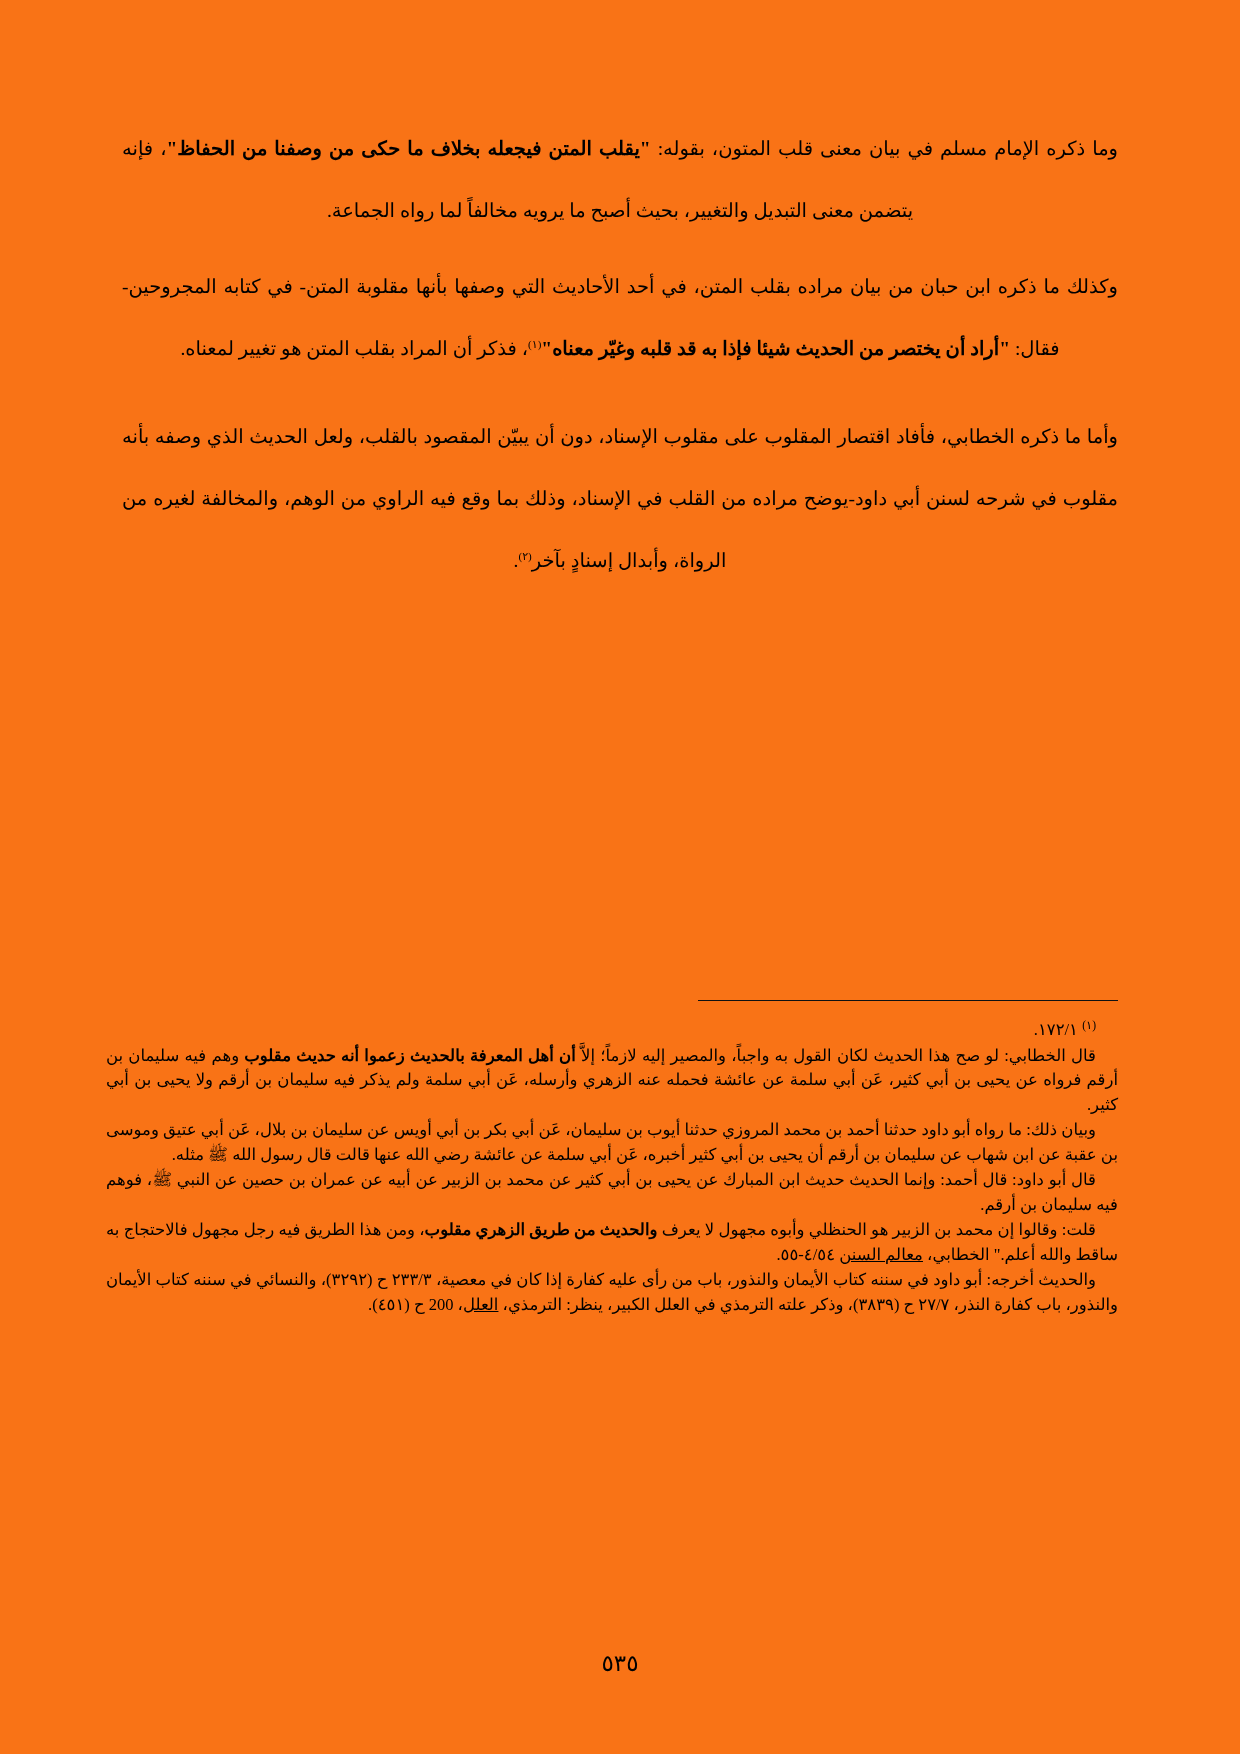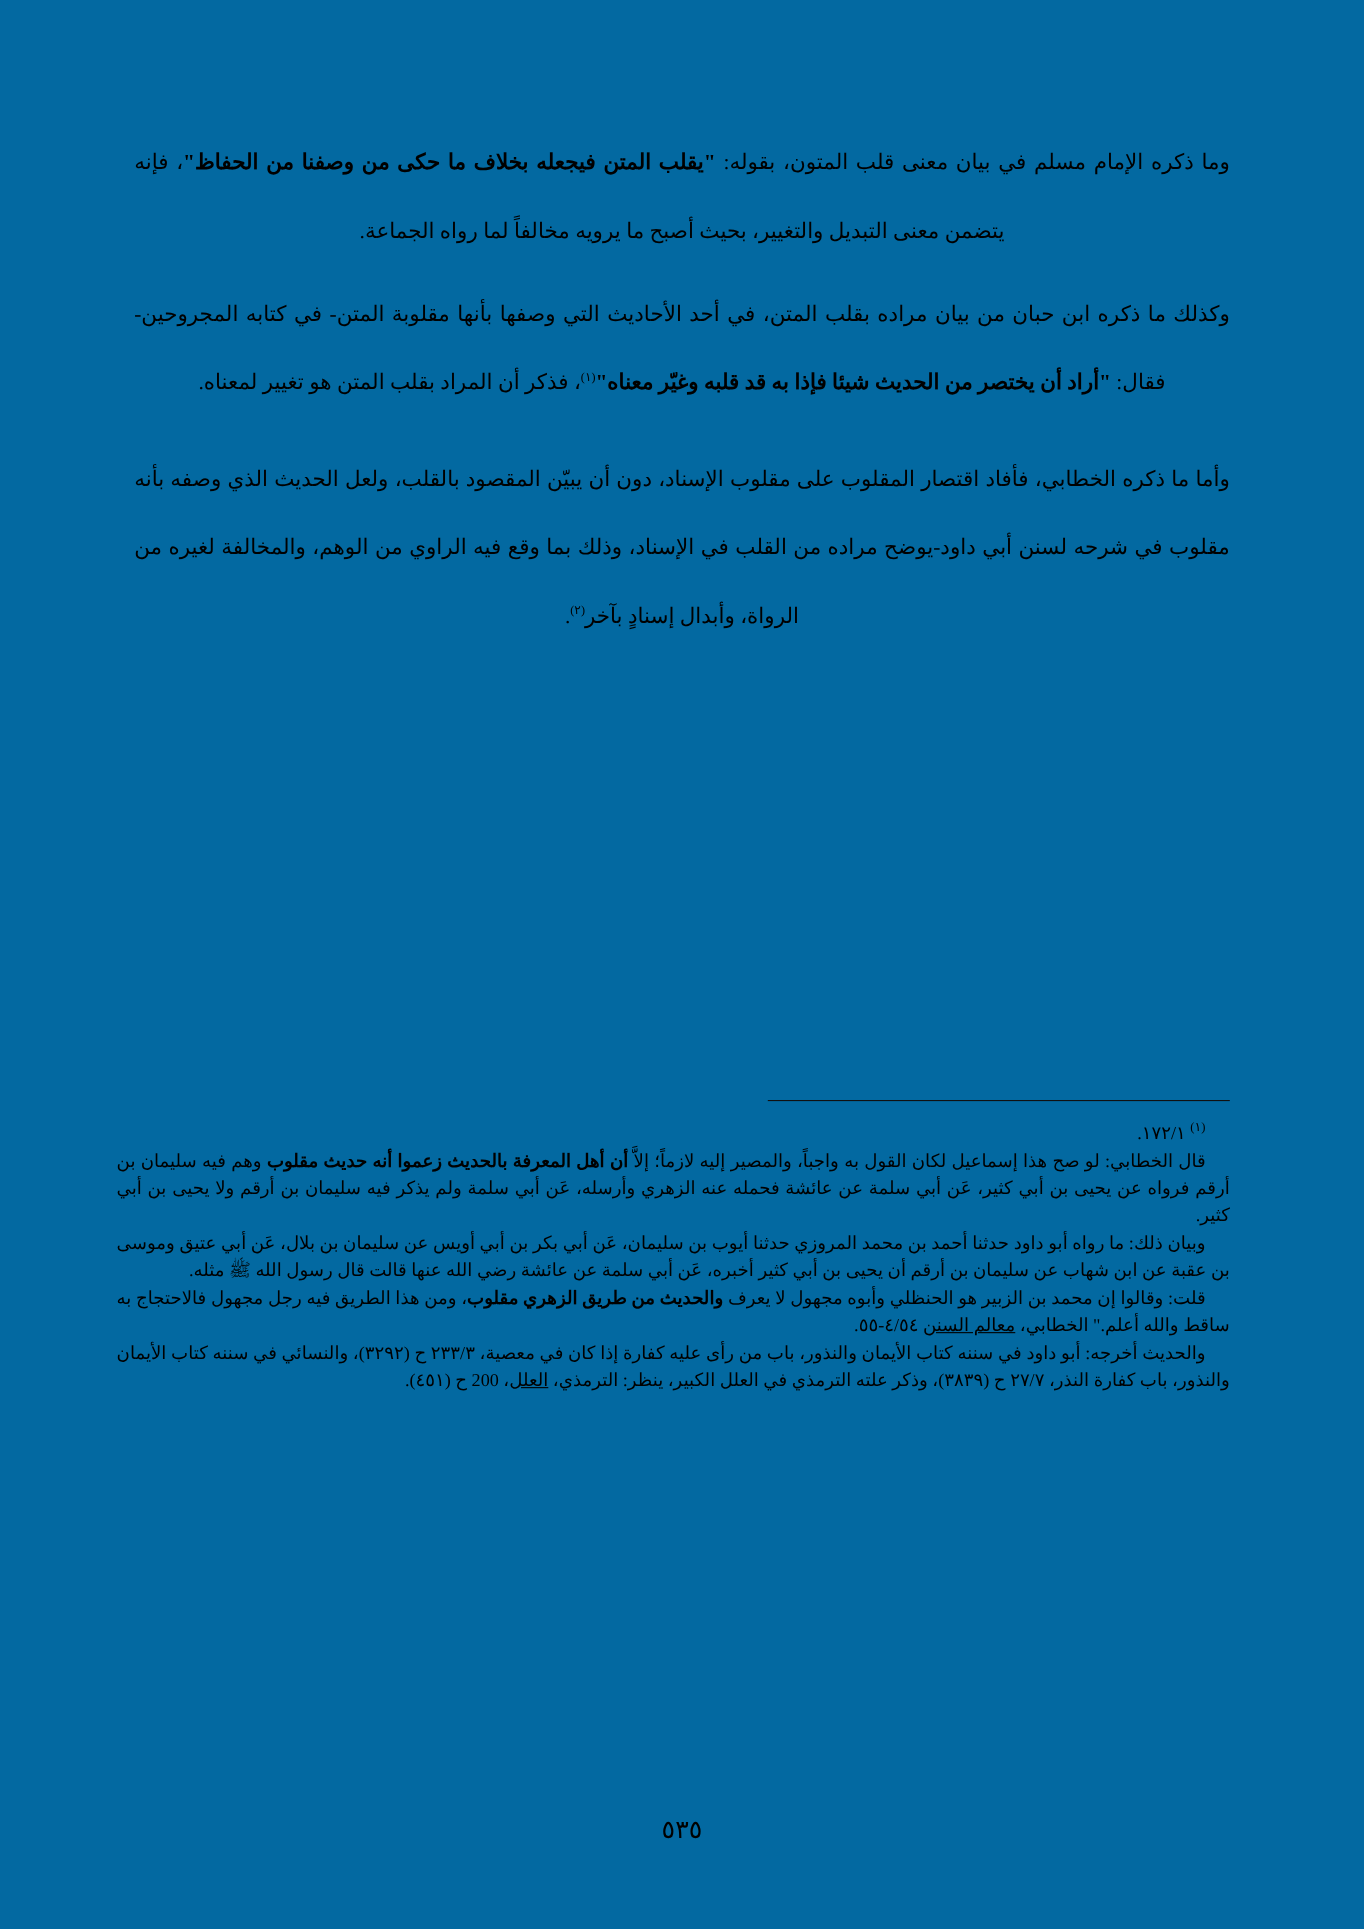--- a/index.html
+++ b/index.html
@@ -5,21 +5,21 @@
   html, body {
     margin: 0;
     padding: 0;
     background: #ffffff;
   }
   .page {
     position: relative;
     width: 1240px;
     height: 1754px;
     margin: 0 auto;
-    background: #0369a1;
+    background: #f97316;
     font-family: "Liberation Serif", "DejaVu Serif", serif;
     color: #000000;
     overflow: hidden;
   }
   .body-area {
     position: absolute;
     top: 118px;
     right: 122px;
     left: 122px;
   }
@@ -111,27 +111,30 @@
 
   <div class="footnotes">
 
     <p class="fn indent">
       <sup class="fn-mark">(١)</sup>
       <span>١٧٢/١.</span>
     </p>
 
 
     <p class="fn indent">
-      <span>قال الخطابي: لو صح هذا إسماعيل لكان القول به واجباً، والمصير إليه لازماً؛ إلاَّ </span><b>أن أهل المعرفة بالحديث زعموا أنه حديث مقلوب</b><span> وهم فيه سليمان بن أرقم فرواه عن يحيى بن أبي كثير، عَن أبي سلمة عن عائشة فحمله عنه الزهري وأرسله، عَن أبي سلمة ولم يذكر فيه سليمان بن أرقم ولا يحيى بن أبي كثير.</span>
+      <span>قال الخطابي: لو صح هذا الحديث لكان القول به واجباً، والمصير إليه لازماً؛ إلاَّ </span><b>أن أهل المعرفة بالحديث زعموا أنه حديث مقلوب</b><span> وهم فيه سليمان بن أرقم فرواه عن يحيى بن أبي كثير، عَن أبي سلمة عن عائشة فحمله عنه الزهري وأرسله، عَن أبي سلمة ولم يذكر فيه سليمان بن أرقم ولا يحيى بن أبي كثير.</span>
     </p>
 
     <p class="fn indent">
       <span>وبيان ذلك: ما رواه أبو داود حدثنا أحمد بن محمد المروزي حدثنا أيوب بن سليمان، عَن أبي بكر بن أبي أويس عن سليمان بن بلال، عَن أبي عتيق وموسى بن عقبة عن ابن شهاب عن سليمان بن أرقم أن يحيى بن أبي كثير أخبره، عَن أبي سلمة عن عائشة رضي الله عنها قالت قال رسول الله ﷺ مثله.</span>
     </p>
 
+    <p class="fn indent">
+      <span>قال أبو داود: قال أحمد: وإنما الحديث حديث ابن المبارك عن يحيى بن أبي كثير عن محمد بن الزبير عن أبيه عن عمران بن حصين عن النبي ﷺ، فوهم فيه سليمان بن أرقم.</span>
+    </p>
 
     <p class="fn indent">
       <span>قلت: وقالوا إن محمد بن الزبير هو الحنظلي وأبوه مجهول لا يعرف </span><b>والحديث من طريق الزهري مقلوب</b><span>، ومن هذا الطريق فيه رجل مجهول فالاحتجاج به ساقط والله أعلم." الخطابي، </span><span class="u">معالم السنن</span><span> ٤/٥٤-٥٥.</span>
     </p>
 
 
     <p class="fn indent">
       <span>والحديث أخرجه: أبو داود في سننه كتاب الأيمان والنذور، باب من رأى عليه كفارة إذا كان في معصية، ٢٣٣/٣ ح (٣٢٩٢)، والنسائي في سننه كتاب الأيمان والنذور، باب كفارة النذر، ٢٧/٧ ح (٣٨٣٩)، وذكر علته الترمذي في العلل الكبير، ينظر: الترمذي، </span><span class="u">العلل</span><span>، 200 ح (٤٥١).</span>
     </p>
 

